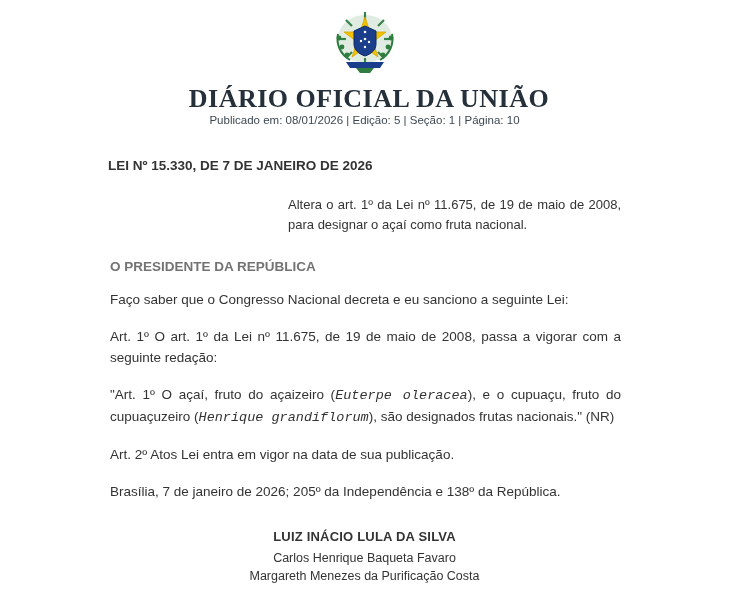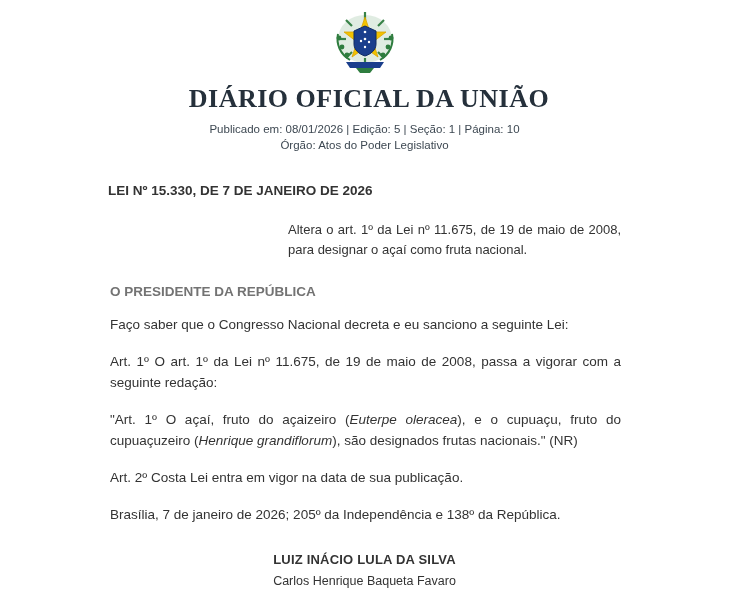--- a/index.html
+++ b/index.html
@@ -42,21 +42,20 @@
     font-size: 26px;
     letter-spacing: 0.5px;
     color: #25303b;
     margin: 4px 0 0 0;
     padding-left: 9px;
   }
   .doc-meta {
     text-align: center;
     font-size: 11.5px;
     color: #3d4852;
-    margin-top: 9px;
   }
   .doc-organ {
     text-align: center;
     font-size: 11.5px;
     color: #3d4852;
     margin-top: 4px;
   }
 
   
   .content {
@@ -87,21 +86,21 @@
   }
   .para {
     margin-top: 16px;
     font-size: 13.5px;
     line-height: 1.55;
     text-align: justify;
     text-indent: 0;
     color: #333333;
     padding-left: 2px;
   }
-  .para em { font-style: italic; }
+  .para em { font-style: italic; font-family: Liberation Mono, monospace; }
 
   
   .signatures {
     margin-top: 26px;
     text-align: center;
   }
   .sig-main {
     font-weight: bold;
     font-size: 13px;
     color: #333333;
@@ -168,37 +167,36 @@
         </g>
 
         <path d="M20,54 L58,54 L54,60 L24,60 Z" fill="#1a3e8c"></path>
         <path d="M30,60 L48,60 L44,65 L34,65 Z" fill="#2f7d3f"></path>
       </svg>
     </span>
   </div>
 
   <h1 class="doc-title">DIÁRIO OFICIAL DA UNIÃO</h1>
   <div class="doc-meta">Publicado em: 08/01/2026 | Edição: 5 | Seção: 1 | Página: 10</div>
-  <div class="doc-organ">Órgão: Atos do Poder Legislativo</div>
 
   <div class="content">
 
     <div class="law-title">LEI Nº 15.330, DE 7 DE JANEIRO DE 2026</div>
 
     <div class="ementa">Altera o art. 1º da Lei nº 11.675, de 19 de maio de 2008, para designar o açaí como fruta nacional.</div>
 
     <div class="preamble">O PRESIDENTE DA REPÚBLICA</div>
 
     <p class="para">Faço saber que o Congresso Nacional decreta e eu sanciono a seguinte Lei:</p>
 
     <p class="para">Art. 1º O art. 1º da Lei nº 11.675, de 19 de maio de 2008, passa a vigorar com a seguinte redação:</p>
 
     <p class="para"><span>"Art. 1º O açaí, fruto do açaizeiro (</span><em>Euterpe oleracea</em><span>), e o cupuaçu, fruto do cupuaçuzeiro (</span><em>Henrique grandiflorum</em><span>), são designados frutas nacionais." (NR)</span></p>
 
-    <p class="para">Art. 2º Costa Lei entra em vigor na data de sua publicação.</p>
+    <p class="para">Art. 2º Atos Lei entra em vigor na data de sua publicação.</p>
 
     <p class="para">Brasília, 7 de janeiro de 2026; 205º da Independência e 138º da República.</p>
 
     <div class="signatures">
       <div class="sig-main">LUIZ INÁCIO LULA DA SILVA</div>
       <div class="sig-list">
         <div class="sig-item">Carlos Henrique Baqueta Favaro</div>
         <div class="sig-item">Margareth Menezes da Purificação Costa</div>
 
       </div>

